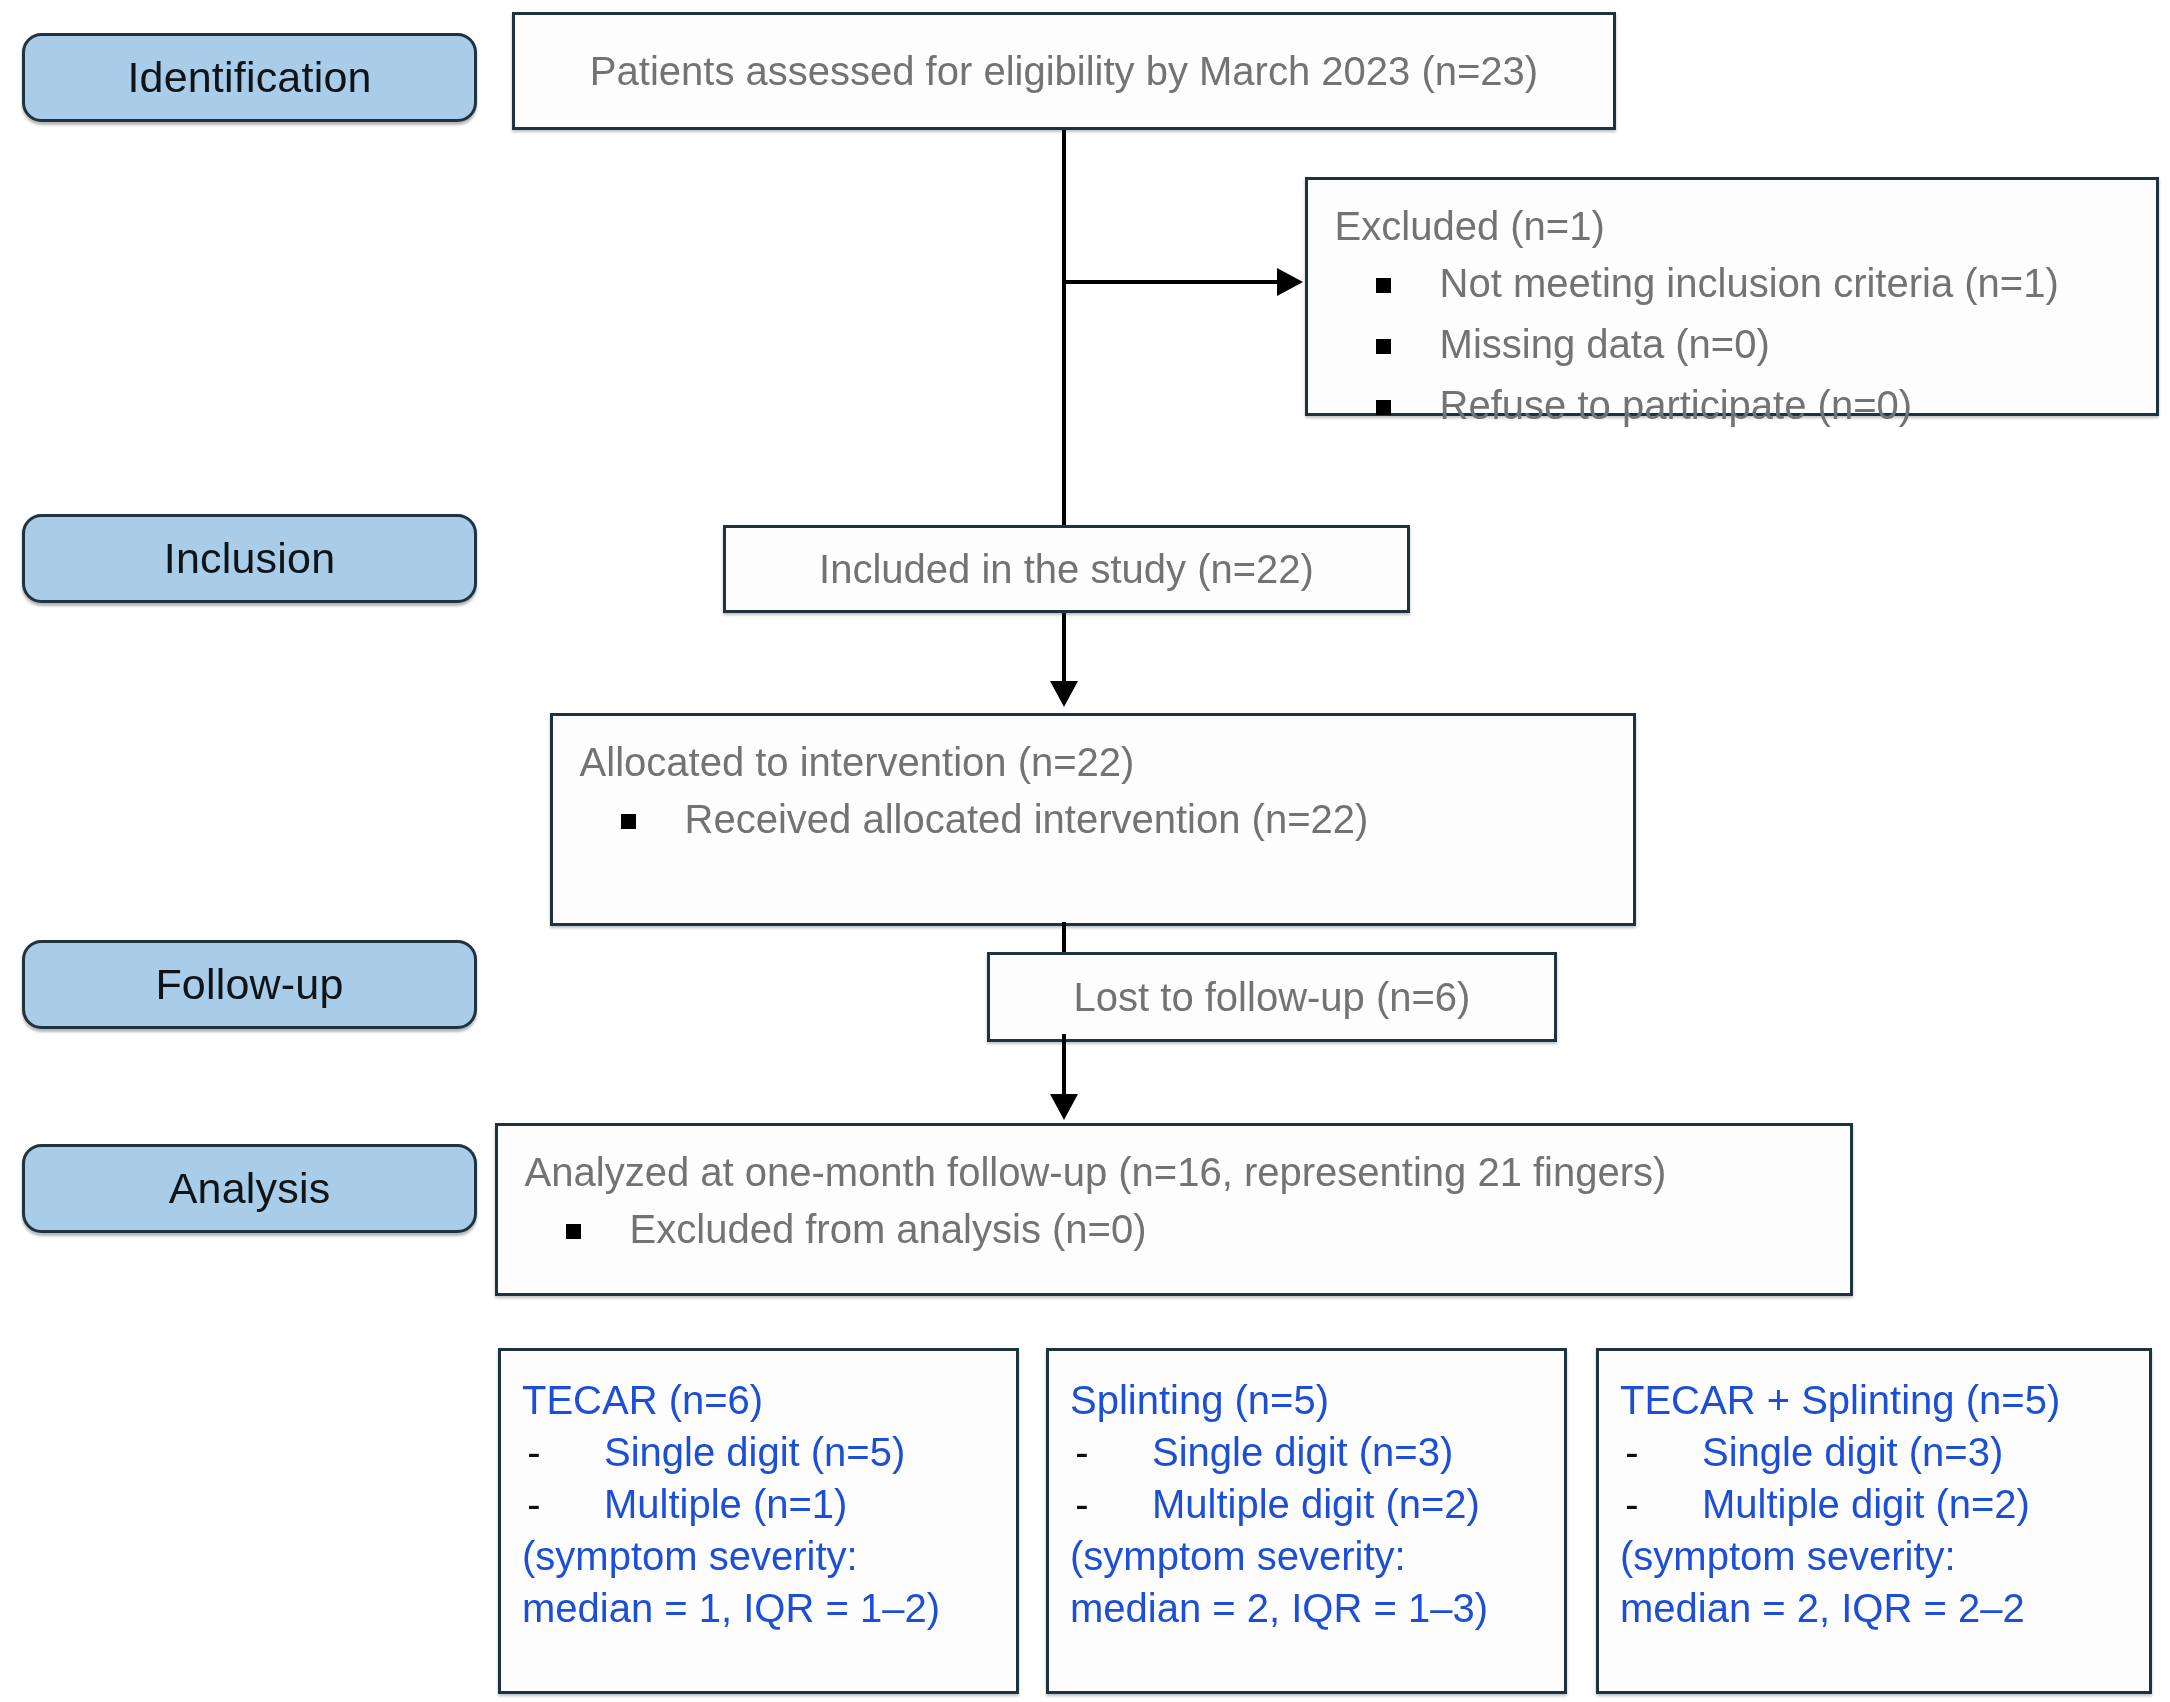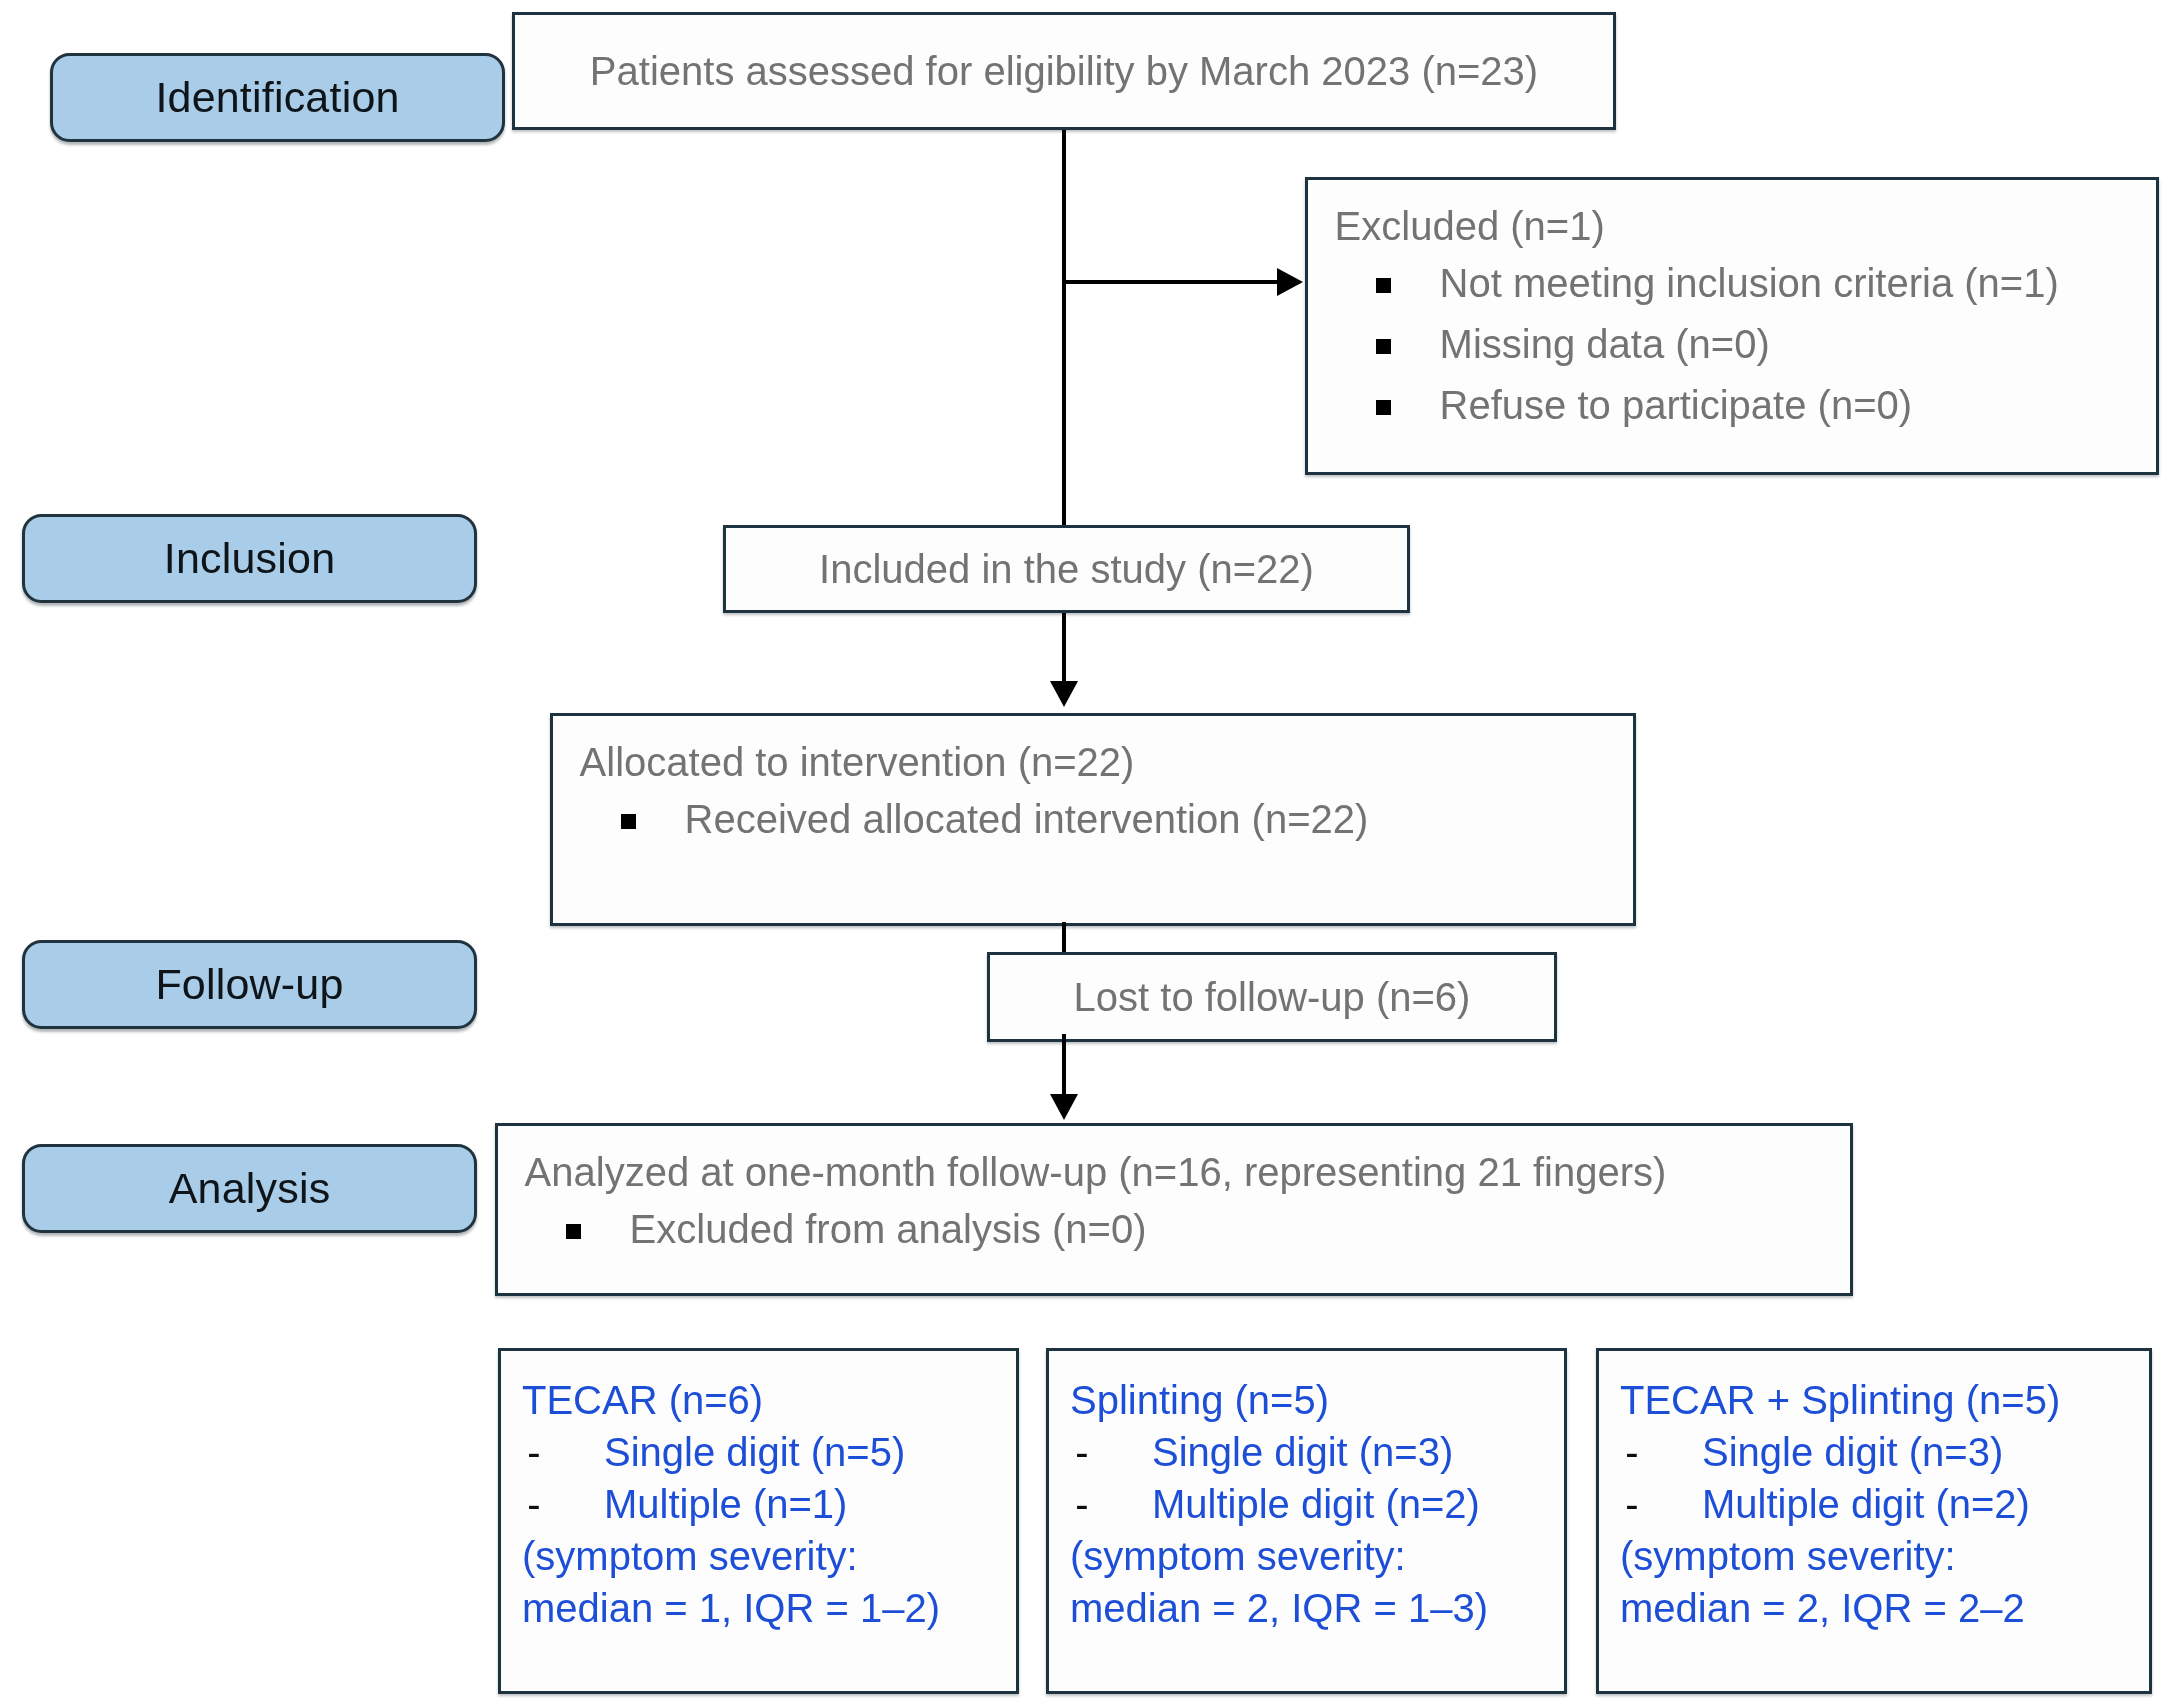--- a/index.html
+++ b/index.html
@@ -148,21 +148,21 @@
     border-top: 14px solid transparent;
     border-bottom: 14px solid transparent;
     border-left: 26.6px solid #000000;
   }
 </style>
 </head>
 <body>
 
 <div id="canvas">
 
-  <div class="stage-pill" style="top:53px;margin-left:28px;">
+  <div class="stage-pill" style="top:33px;">
     <span>Identification</span>
   </div>
 
   <div class="stage-pill" style="top:514px;">
     <span>Inclusion</span>
   </div>
 
   <div class="stage-pill" style="top:940px;">
     <span>Follow-up</span>
   </div>
@@ -173,21 +173,21 @@
 
   <div class="box center" style="left:512px; top:12.4px; width:1104px; height:118px;">
     <span class="title-line">Patients assessed for eligibility by March 2023 (n=23)</span>
   </div>
 
   <div class="vline" style="left:1062px; top:130px; height:396px;"></div>
 
   <div class="hline" style="left:1062px; top:280px; width:220px;"></div>
   <div class="arrow-right" style="left:1277px; top:268px;"></div>
 
-  <div class="box pad" style="left:1305px; top:177px; width:854px; height:298px;">
+  <div class="box pad" style="left:1305px; top:177px; width:854px; height:239px;">
     <div class="title-line">Excluded (n=1)</div>
     <ul class="sq">
       <li>Not meeting inclusion criteria (n=1)</li>
       <li> Missing data (n=0)</li>
       <li>Refuse to participate (n=0)</li>
     </ul>
   </div>
 
   <div class="box center" style="left:723px; top:525px; width:687px; height:88px;">
     <span class="title-line">Included in the study (n=22)</span>

